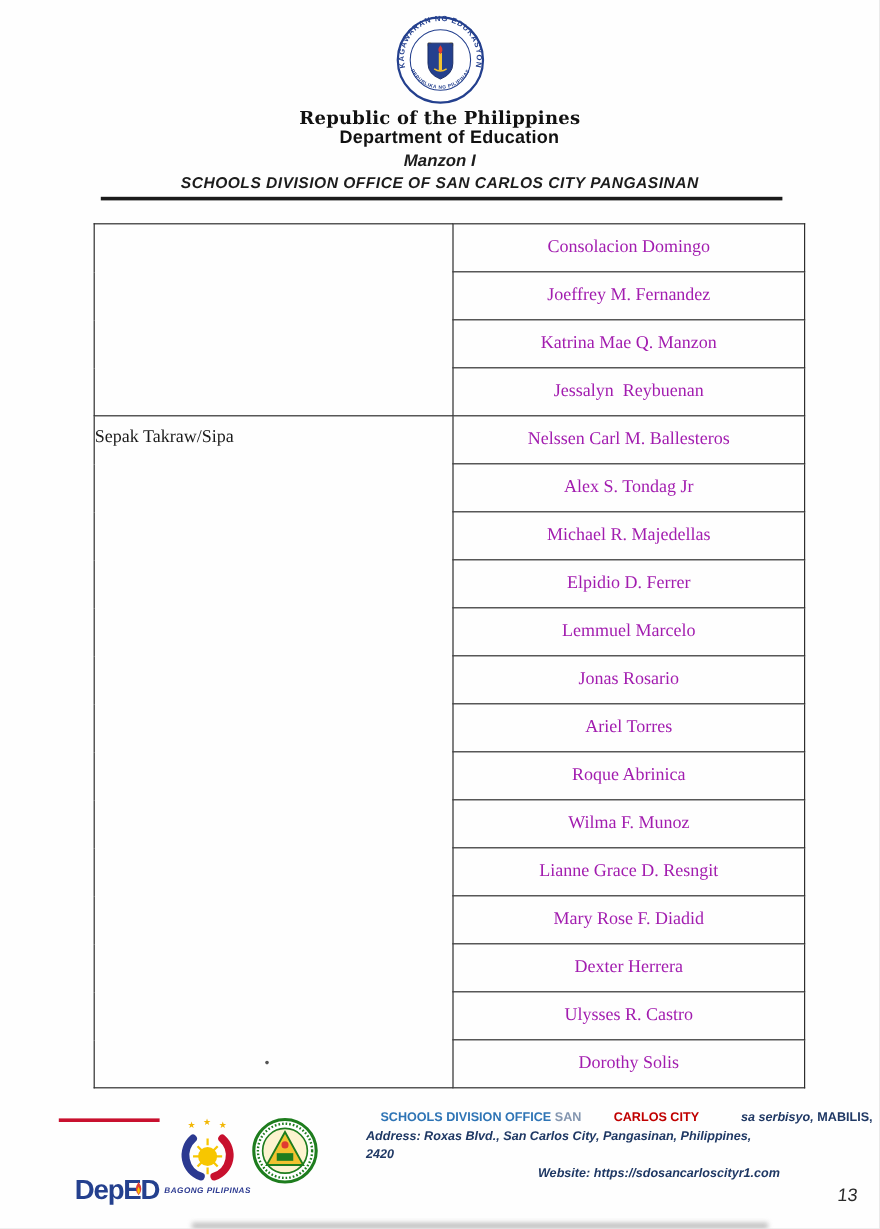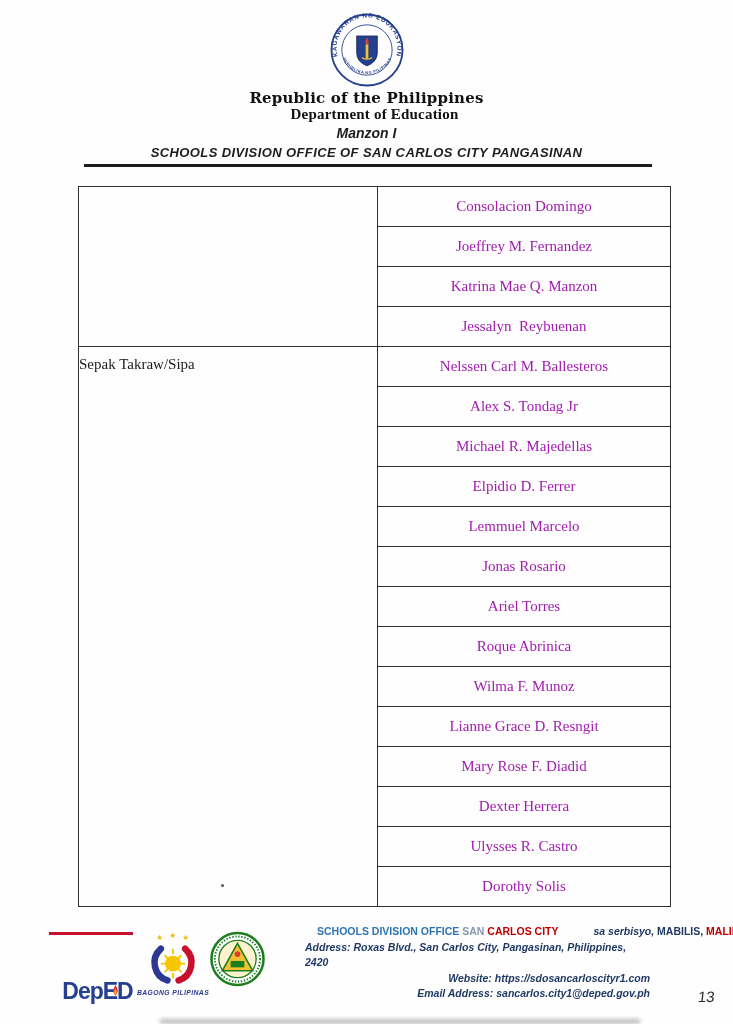--- a/index.html
+++ b/index.html
@@ -4,21 +4,21 @@
 <style>
   html,body{margin:0;padding:0;background:#d9d9d9;}
   .page{position:relative;width:733px;height:1024px;background:#fefefe;margin:0 auto;
         font-family:"Liberation Serif",serif;overflow:hidden;}
 
   
   .hdr{position:absolute;left:0;top:0;width:733px;text-align:center;}
   .seal-wrap{position:absolute;left:0;right:0;top:13px;display:flex;justify-content:center;}
   .line-republic{position:absolute;left:0;right:0;top:89px;font-family:"DejaVu Serif",serif;
                  font-weight:bold;font-size:15px;color:#111;letter-spacing:.2px;}
-  .line-dept{position:absolute;left:16px;right:0;top:106px;font-family:Liberation Serif, serif;
+  .line-dept{position:absolute;left:16px;right:0;top:106px;font-family:Liberation Sans, sans-serif;
              font-weight:bold;font-size:15px;color:#111;letter-spacing:.2px;}
   .line-region{position:absolute;left:0;right:0;top:125px;font-family:"Liberation Sans",sans-serif;
                font-weight:bold;font-style:italic;font-size:14px;color:#1c1c1c;}
   .line-office{position:absolute;left:0;right:0;top:145px;font-family:"Liberation Sans",sans-serif;
                font-weight:bold;font-style:italic;font-size:13px;color:#1c1c1c;letter-spacing:.4px;}
   .hdr-rule{position:absolute;left:84px;top:164px;width:568px;height:3px;background:#1b1b1b;}
 
   
   .roster{position:absolute;left:78px;top:186px;border-collapse:collapse;table-layout:fixed;}
   .roster td{border:1px solid #2e2e2e;padding:0;}
@@ -43,21 +43,21 @@
   .mt-strip .b3{flex:1;height:4px;background:#c8102e;opacity:.85;}
   .logo-bagong{width:58px;display:flex;flex-direction:column;align-items:center;}
   .bp-label{font-family:"Liberation Sans",sans-serif;font-weight:bold;font-style:italic;
             font-size:6.8px;color:#2b3990;letter-spacing:.4px;margin-top:1px;white-space:nowrap;}
 
   .ftext{position:absolute;left:305px;top:924px;width:345px;font-family:"Liberation Sans",sans-serif;
          font-size:10.5px;font-weight:bold;color:#1f3864;line-height:15.5px;}
   .ftext .tag{padding-left:12px;white-space:nowrap;}
   .ftext .addr{font-style:italic;}
   .ftext .right{text-align:right;font-style:italic;}
-  .c-blue{color:#2e74b5;} .c-slate{color:#8496b0;} .c-red{color:#c00000;}
+  .c-blue{color:#2e74b5;} .c-slate{color:#8496b0;} .c-red{color:#c00000;padding-left:24px;}
   .c-navy{color:#1f3864;} .c-yellow{color:#ffc000;} .i{font-style:italic;margin-left:32px;}
 
   .page-number{position:absolute;right:18px;top:988px;font-family:"Liberation Sans",sans-serif;
                font-size:15px;color:#2a2a2a;transform:skewX(-6deg);}
   .scan-edge{position:absolute;left:160px;bottom:0;width:480px;height:5px;background:#9a9a9a;
              filter:blur(2px);opacity:.65;}
 </style>
 </head>
 <body>
 
@@ -207,18 +207,17 @@
       </svg>
     </div>
   </div>
 
   <div class="ftext">
     <div class="tag">
       <span class="c-blue">SCHOOLS DIVISION OFFICE</span><span class="c-slate"> SAN</span><span class="c-red"> CARLOS CITY</span><span class="c-navy i"> sa serbisyo,</span><span class="c-navy"> MABILIS</span><span class="c-navy">,</span><span class="c-red"> MALINIS</span><span class="c-navy">,</span><span class="c-yellow"> MAAYOS</span>
     </div>
     <div class="addr">Address: Roxas Blvd., San Carlos City, Pangasinan, Philippines, 2420</div>
     <div class="right">Website: https://sdosancarloscityr1.com</div>
-    <div class="right">Email Address: sancarlos.city1@deped.gov.ph</div>
   </div>
 
   <div class="page-number">13</div>
   <div class="scan-edge"></div>
 </div>
 
 </body></html>

